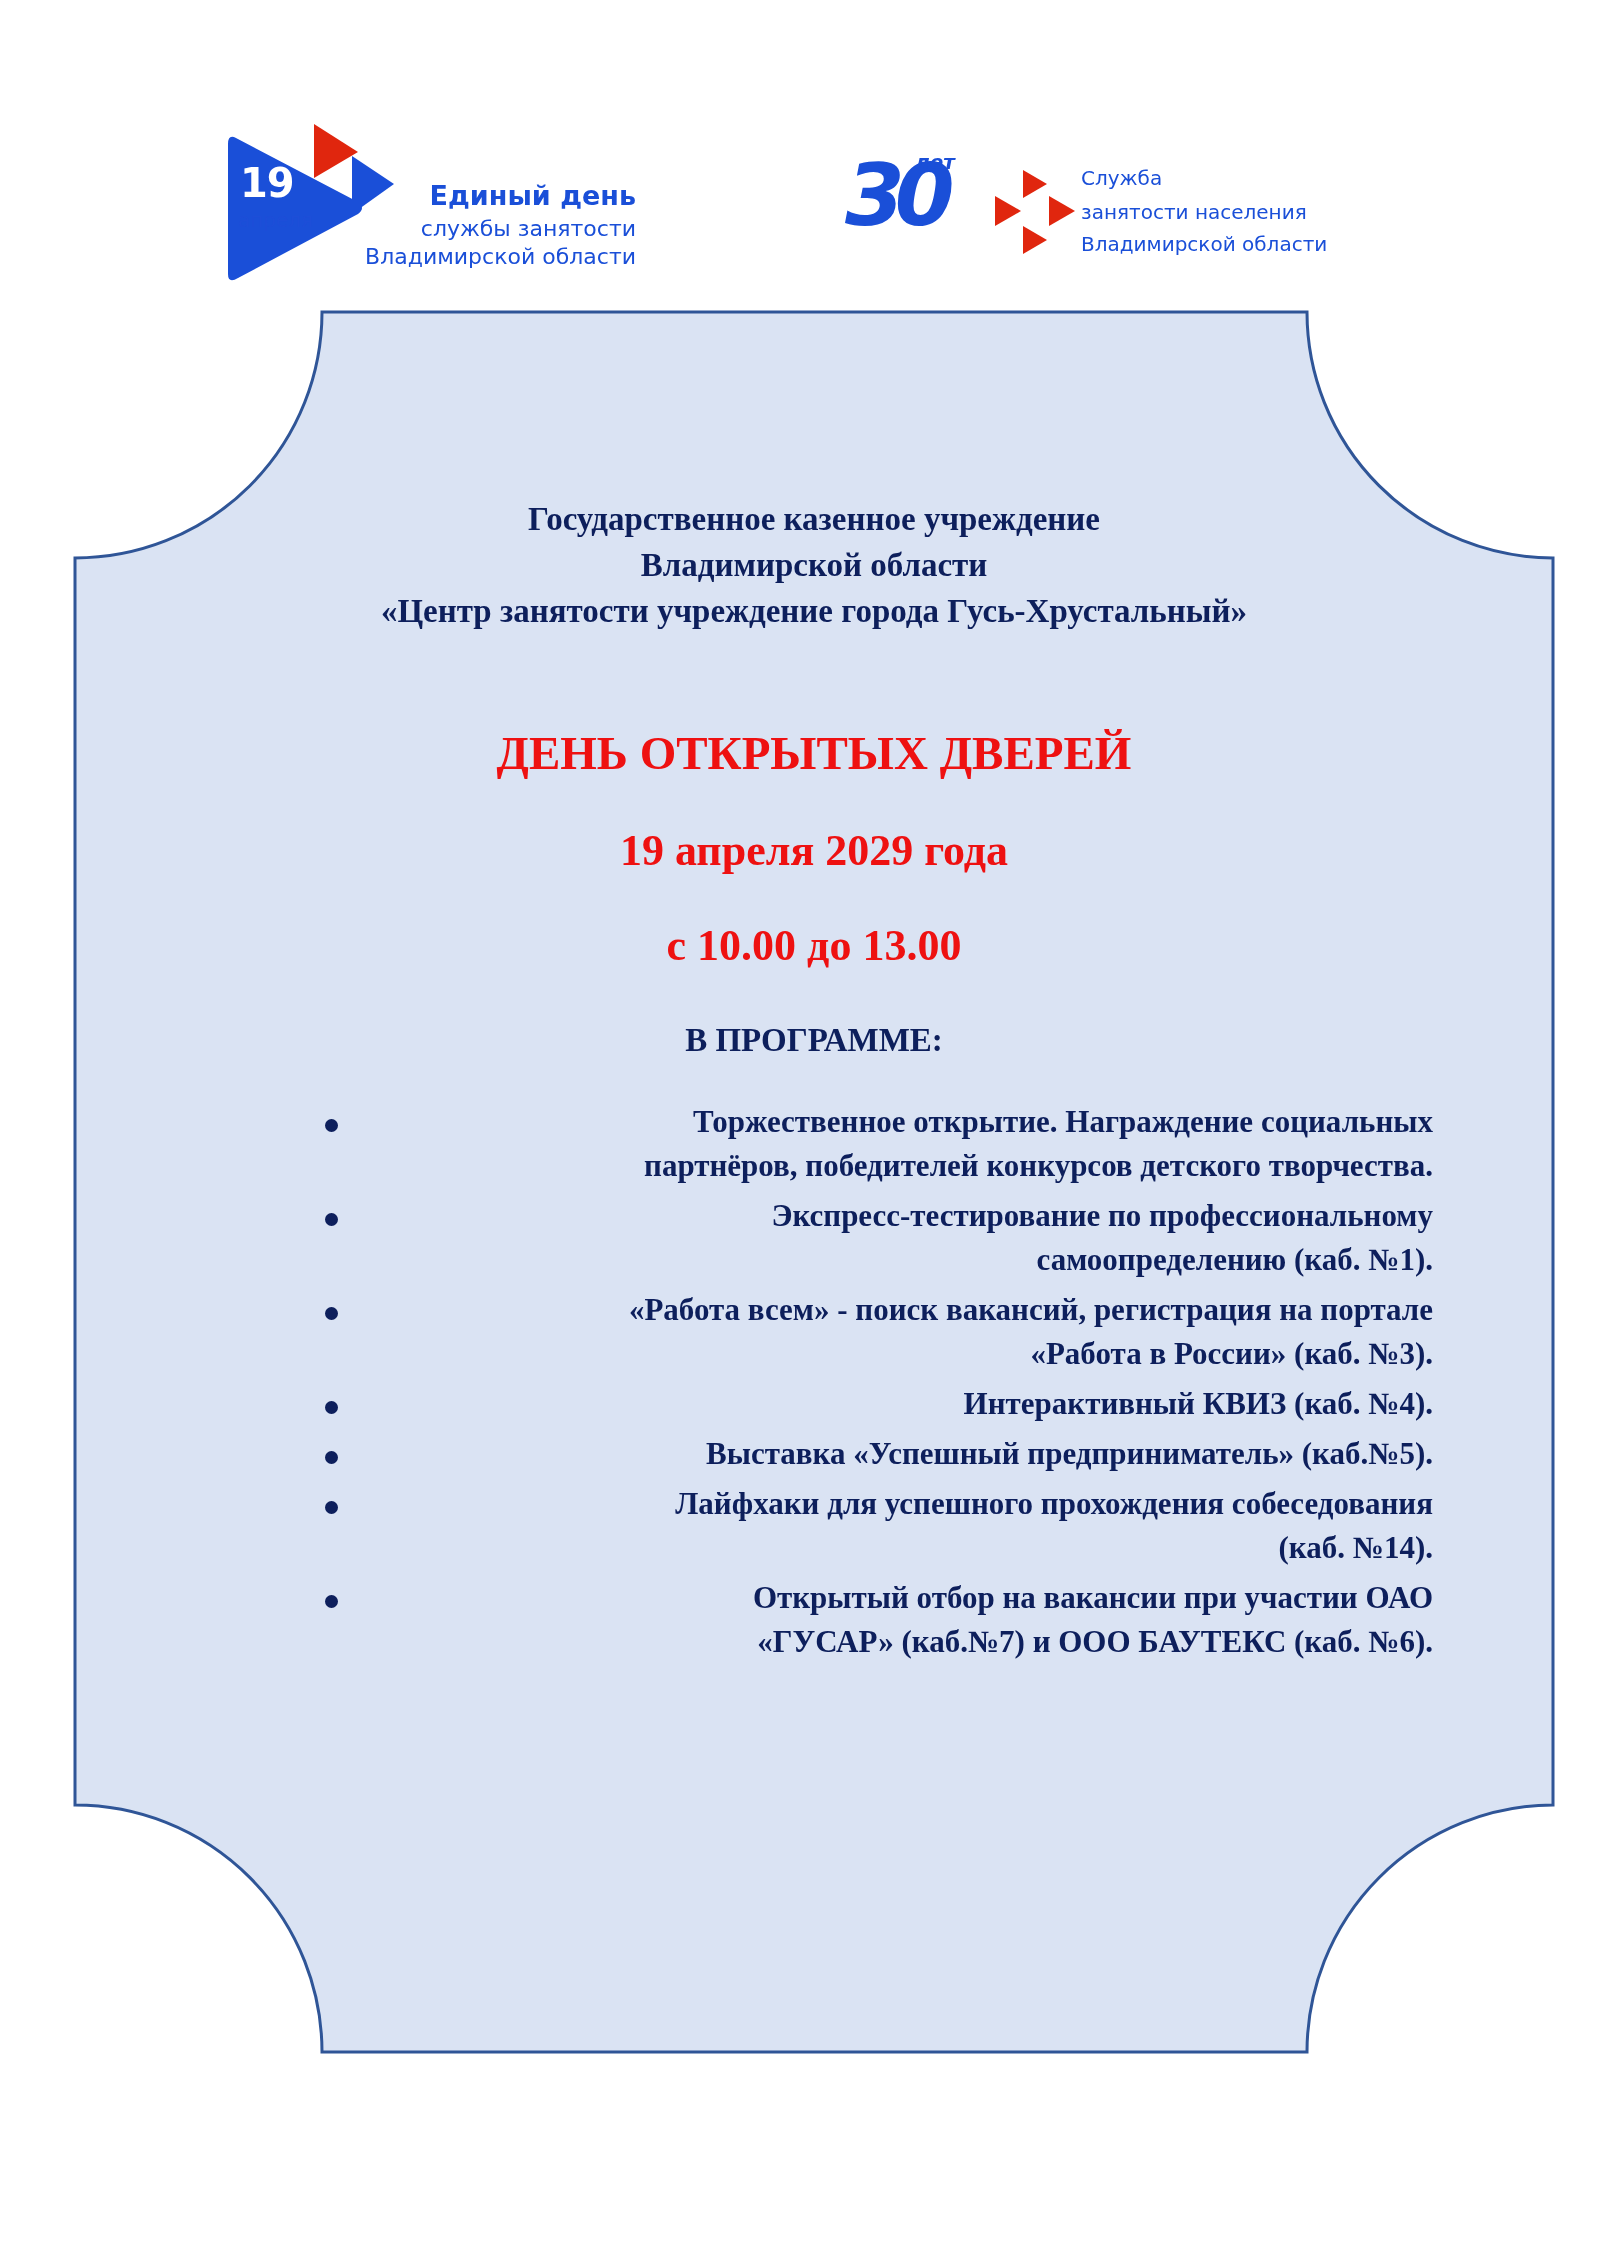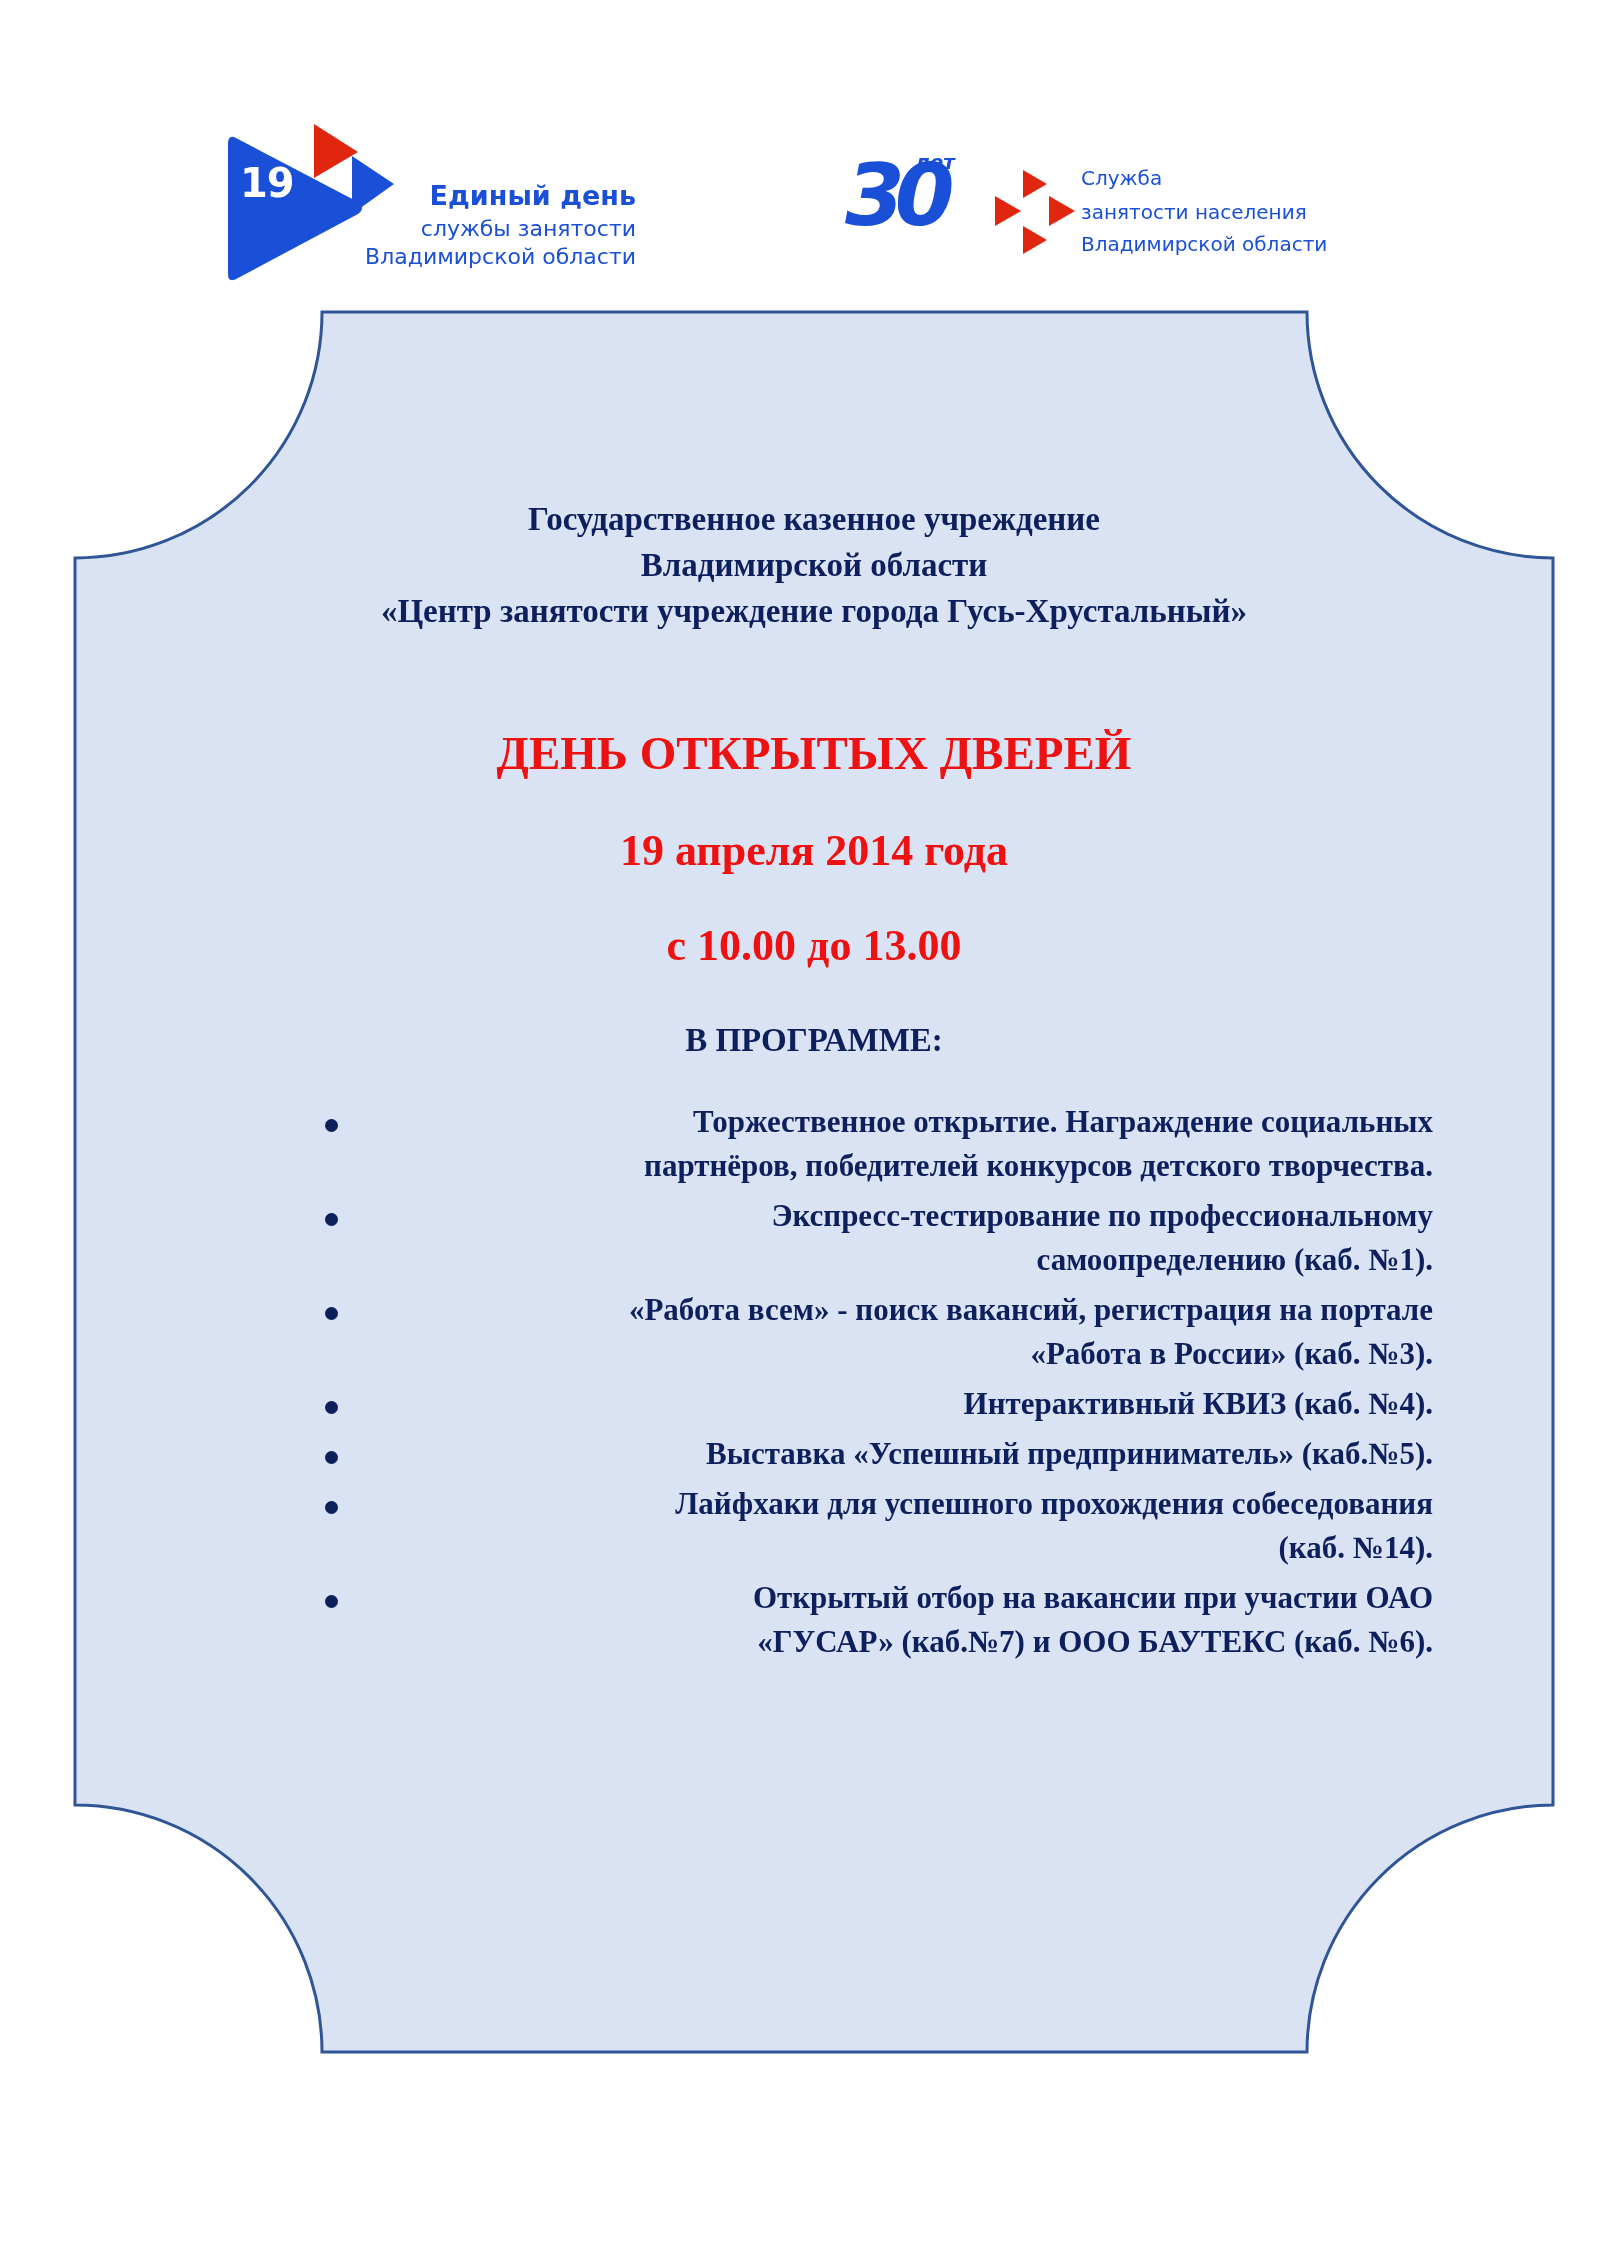--- a/index.html
+++ b/index.html
@@ -159,21 +159,21 @@
   </svg>
 
   <div class="content">
     <div class="org">
       <div>Государственное казенное учреждение</div>
       <div>Владимирской области</div>
       <div>«Центр занятости учреждение города Гусь-Хрустальный»</div>
     </div>
 
     <div class="headline h-title">ДЕНЬ ОТКРЫТЫХ ДВЕРЕЙ</div>
-    <div class="headline h-date">19 апреля 2014 года</div>
+    <div class="headline h-date">19 апреля 2029 года</div>
     <div class="headline h-time">с 10.00 до 13.00</div>
 
     <div class="prog-title">В ПРОГРАММЕ:</div>
 
     <ul class="prog-list">
       <li>
         <span class="bullet"></span>
         <span class="line">Торжественное открытие. Награждение социальных</span>
         <span class="line">партнёров, победителей конкурсов детского творчества.</span>
       </li>

